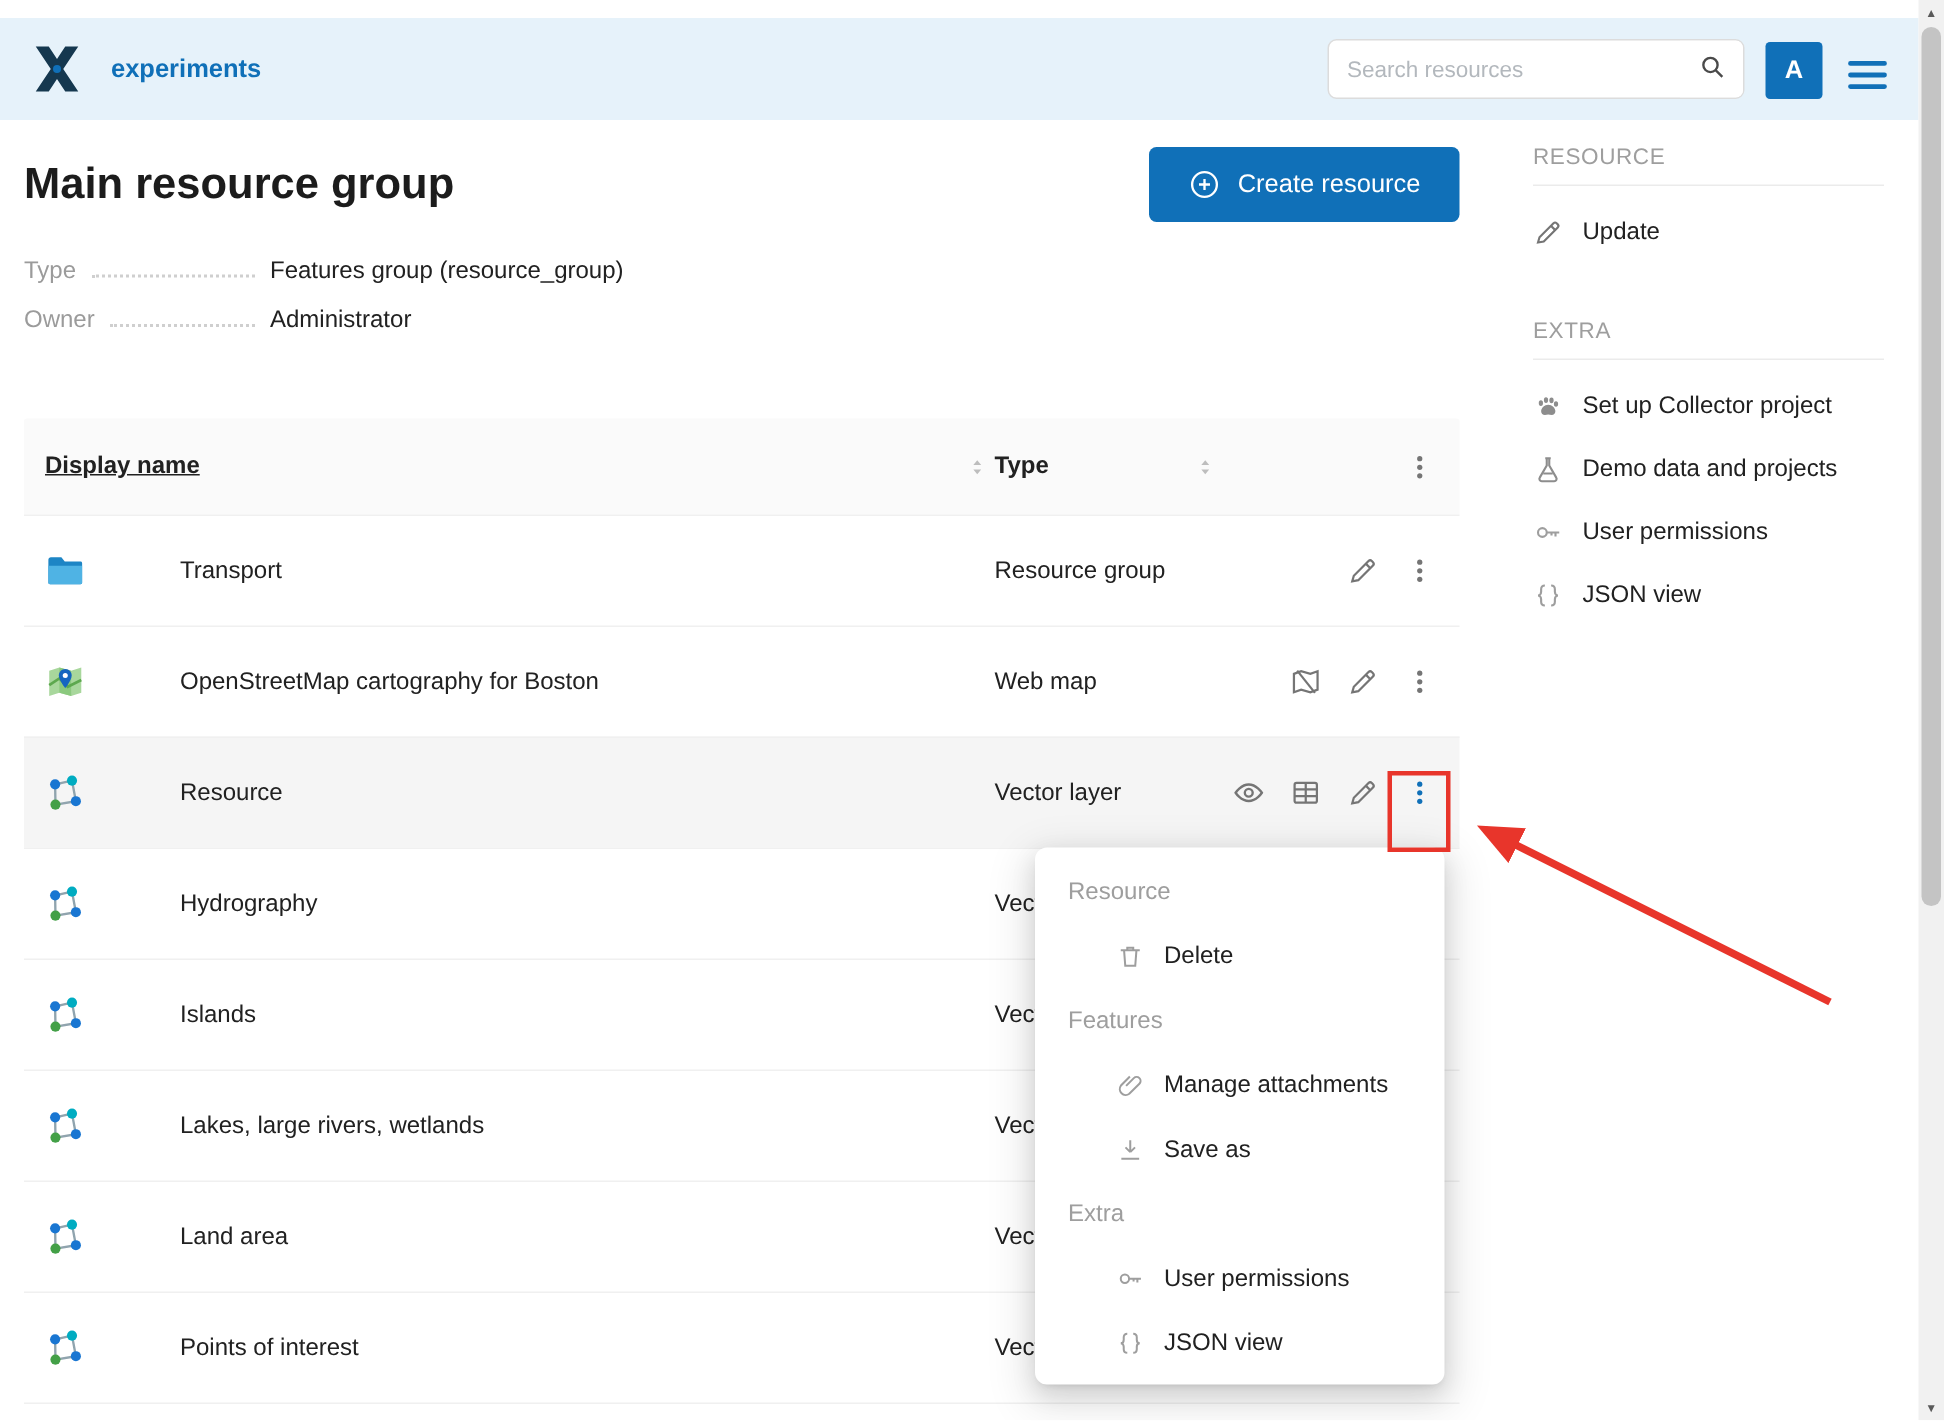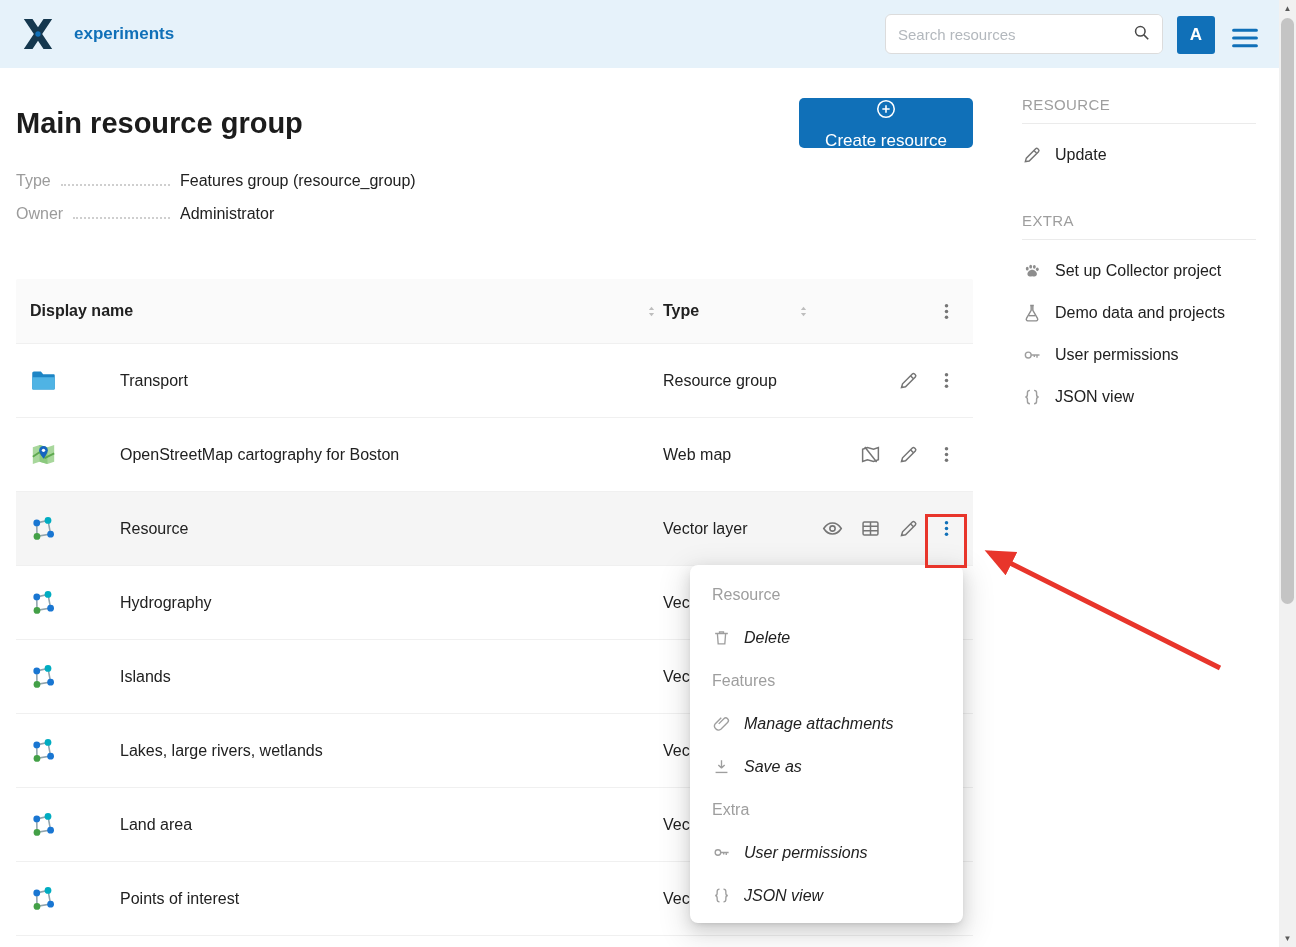--- a/index.html
+++ b/index.html
@@ -1,21 +1,21 @@
 <!DOCTYPE html>
 <html><head>
 <meta charset="utf-8">
 <style>
   * { box-sizing: border-box; margin: 0; padding: 0; }
   body { background:#ffffff; }
   .viewport{position:relative;width:1296px;height:947px;overflow:hidden;background:#fff;
     font-family:"Liberation Sans",sans-serif;color:#212121;}
 
   
-  .topbar{position:absolute;left:0;top:0;width:1279px;height:68px;background:#e6f2fa;
+  .topbar{position:absolute;left:0;top:12px;width:1279px;height:68px;background:#e6f2fa;
     display:flex;align-items:center;padding:0 18px;gap:16px;}
   .logo svg{width:40px;height:40px;display:block;}
   .brand{color:#1070b8;font-size:17px;font-weight:700;text-decoration:none;cursor:pointer;}
   .top-right{margin-left:auto;display:flex;align-items:flex-end;gap:14px;}
   .searchbox{display:flex;align-items:center;background:#fff;border:1px solid #dcdcdc;border-radius:6px;
     height:40px;width:278px;overflow:hidden;}
   .searchbox input{flex:1;border:none;outline:none;padding:0 12px;font-size:15px;color:#333;
     background:transparent;font-family:inherit;min-width:0;}
   .searchbox input::placeholder{color:#b3b8bd;}
   .search-btn{width:42px;height:100%;border:none;background:#fff;display:flex;align-items:center;
@@ -24,42 +24,42 @@
   .avatar{width:38px;height:38px;background:#1070b8;color:#fff;font-size:17px;font-weight:700;
     border:none;border-radius:3px;cursor:pointer;font-family:inherit;}
   .burger{background:none;border:none;padding:0;cursor:pointer;}
   .burger svg{width:32px;height:32px;display:block;}
 
   
   .content{position:absolute;left:16px;top:68px;width:957px;}
   .page-head{margin-top:30px;height:50px;display:flex;align-items:center;justify-content:space-between;}
   h1{font-size:29px;font-weight:700;color:#1c1c1c;}
   .create-btn{display:flex;align-items:center;gap:11px;background:#1070b8;color:#fff;border:none;
-    border-radius:5px;height:50px;padding:0 26px;font-size:17px;font-family:inherit;cursor:pointer;flex-direction:column;}
+    border-radius:5px;height:50px;padding:0 26px;font-size:17px;font-family:inherit;cursor:pointer;}
   .create-btn .icon svg{width:22px;height:22px;display:block;}
 
   .meta-block{margin-top:24px;display:flex;flex-direction:column;gap:15px;}
   .meta-row{display:flex;align-items:baseline;font-size:16px;}
   .mlabel-wrap{width:164px;display:flex;align-items:baseline;flex:0 0 auto;}
   .mlabel{color:#9b9b9b;}
   .dots{flex:1;border-bottom:2px dotted #cfcfcf;margin:0 10px 3px 10px;}
   .mvalue{color:#212121;}
 
   
   .rtable{margin-top:56px;border-bottom:1px solid #f0f0f0;}
   .thead,.trow{display:grid;grid-template-columns:647px 150px 160px;align-items:center;}
   .thead{background:#fafafa;height:64px;border-radius:2px 2px 0 0;}
   .th{font-weight:700;font-size:16px;color:#212121;}
   .trow{height:74px;border-top:1px solid #f0f0f0;cursor:pointer;}
   .trow.active{background:#f5f5f5;}
   .cell.name{display:flex;align-items:center;gap:15px;padding-left:14px;min-width:0;}
   .cell.name .res-icon svg{width:27px;height:27px;display:block;}
   .res-name{font-size:16px;white-space:nowrap;margin-left:48px;}
   .cell.type{font-size:16px;white-space:nowrap;}
-  .thead .cell.name{display:flex;align-items:center;padding-left:14px;}
+  .thead .cell.name{display:flex;align-items:center;padding-left:14px;text-decoration:underline;}
   .thead .cell.name .sort{margin-left:auto;margin-right:4px;}
   .thead .cell.type{display:flex;align-items:center;}
   .thead .cell.type .sort{margin-left:auto;margin-right:2px;}
   .sort svg{width:15px;height:15px;display:block;}
   .cell.actions{display:flex;justify-content:flex-end;align-items:center;padding-right:8px;}
   .act{width:38px;height:38px;display:flex;align-items:center;justify-content:center;background:none;
     border:none;color:#757575;cursor:pointer;padding:0;}
   .act .icon svg{width:21px;height:21px;display:block;}
   .act-active{color:#1070b8;}
 
@@ -69,22 +69,22 @@
   .sb-title{color:#9e9e9e;font-size:15px;letter-spacing:.4px;padding-bottom:10px;
     border-bottom:1px solid #ebebeb;margin-bottom:10px;}
   .sb-item{display:flex;align-items:center;gap:13px;height:42px;font-size:16px;cursor:pointer;color:#212121;text-align:right;}
   .sb-item .icon svg{width:20px;height:20px;display:block;}
 
   
   .context-menu{position:absolute;left:690px;top:565px;width:273px;background:#fff;border-radius:8px;
     box-shadow:0 3px 6px -4px rgba(0,0,0,.2),0 6px 16px rgba(0,0,0,.12),0 9px 28px 8px rgba(0,0,0,.09);
     padding:8px 0 6px;z-index:10;}
   .cm-group-label{height:43px;display:flex;align-items:center;padding-left:22px;color:#9e9e9e;font-size:16px;}
-  .cm-item{height:43px;display:flex;align-items:center;padding-left:22px;gap:13px;font-size:16px;
-    color:#212121;cursor:pointer;font-style:italic;}
+  .cm-item{height:43px;display:flex;align-items:center;padding-left:54px;gap:13px;font-size:16px;
+    color:#212121;cursor:pointer;}
   .cm-item .icon svg{width:19px;height:19px;display:block;}
 
   
   .annot-rect{position:absolute;left:925px;top:514px;width:42px;height:54px;border:3px solid #e8352b;z-index:12;}
   .annot-arrow{position:absolute;left:0;top:0;width:1296px;height:947px;pointer-events:none;z-index:13;}
 
   
   .scrollbar{position:absolute;right:0;top:0;width:17px;height:947px;background:#f1f1f1;z-index:30;}
   .sb-btn{height:17px;width:17px;display:flex;align-items:center;justify-content:center;
     font-size:8px;color:#5a5a5a;cursor:pointer;}

